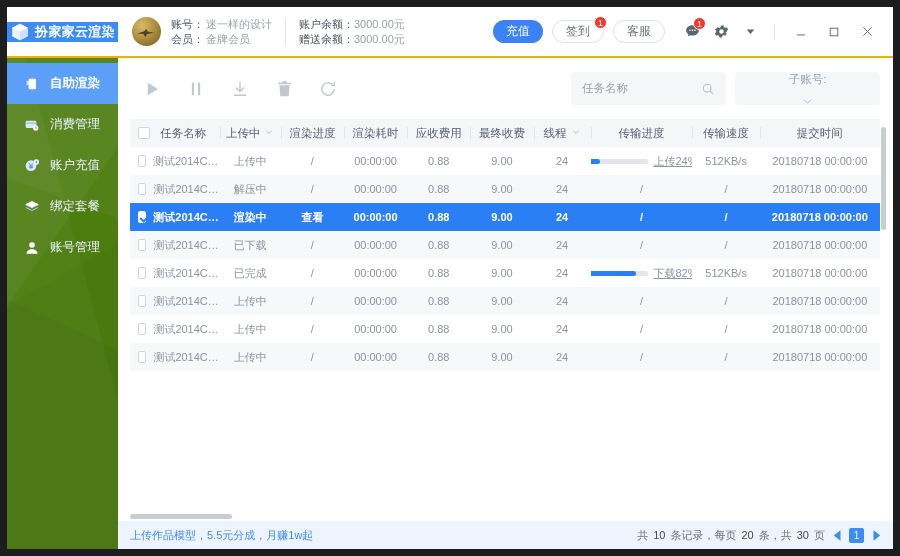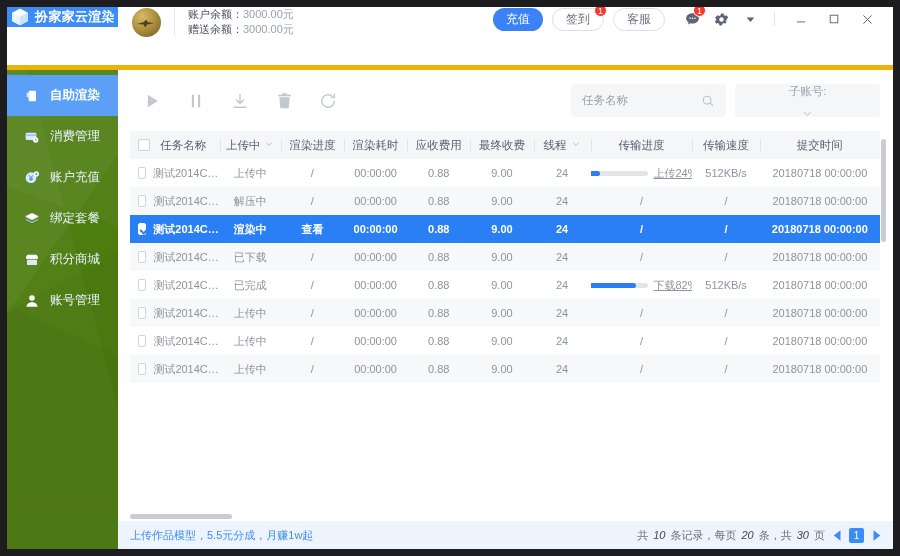--- a/index.html
+++ b/index.html
@@ -19,25 +19,25 @@
     left: 7px; top: 7px;
     width: 886px; height: 542px;
     background: #ffffff;
     overflow: hidden;
     display: flex;
     flex-direction: column;
   }
 
   
   .header {
-    height: 63px;
+    height: 51px;
     display: flex;
-    align-items: flex-start;
+    align-items: center;
     background: #ffffff;
-    border-bottom: 5px solid #eab308;
+    border-bottom: 2px solid #eab308;
     flex: 0 0 auto;
   }
   .logo-box {
     width: 111px;
     background: #3c8cf5;
     display: flex;
     align-items: center;
     justify-content: center;
     gap: 5px;
   }
@@ -304,21 +304,21 @@
     color: #3c8cf5;
     cursor: pointer;
     white-space: nowrap;
   }
   .pager {
     margin-left: auto;
     display: flex; align-items: center; gap: 5px;
     font-size: 11px; color: #6b7280;
     white-space: nowrap;
   }
-  .pager .num { color:#3f4654;font-style:italic; }
+  .pager .num { color:#3f4654; }
   .pg-arrow {
     width: 14px; height: 16px;
     display:flex; align-items:center; justify-content:center;
     color:#3c8cf5; cursor:pointer;
   }
   .pg-cur {
     min-width: 15px; height: 15px;
     background:#3c8cf5; color:#fff;
     border-radius: 2px;
     font-size: 10px;
@@ -342,20 +342,28 @@
             <path d="M12 11.8 21.2 7v10L12 21.8v-10Z" fill="#cfe1fb"></path>
             <path d="M2.8 7 12 11.8v10L2.8 17V7Z" fill="#eaf2fe"></path>
           </svg>
         </span>
         <span class="logo-text">扮家家云渲染</span>
       </div>
 
       <div class="acct-wrap">
         <div class="avatar"></div>
 
+        <div class="acct-col">
+          <div class="acct-line">
+            <span>账号：</span><span class="v">迷一样的设计</span>
+          </div>
+          <div class="acct-line">
+            <span>会员：</span><span class="v">金牌会员</span>
+          </div>
+        </div>
 
         <div class="acct-sep"></div>
 
         <div class="bal-col">
           <div class="bal-line">
             <span>账户余额：</span><span class="v">3000.00元</span>
           </div>
           <div class="bal-line">
             <span>赠送余额：</span><span class="v">3000.00元</span>
           </div>
@@ -458,29 +466,20 @@
             <span class="nav-ico">
               <svg width="16" height="16" viewBox="0 0 24 24" fill="none">
                 <path d="M12 3 22 8l-10 5L2 8l10-5Z" fill="#ffffff"></path>
                 <path d="M12 12.4 20.5 8.2 22 9l-10 5L2 9l1.5-.8L12 12.4Z" fill="#cfe2fc"></path>
                 <path d="M12 16.4 20.5 12.2 22 13l-10 5L2 13l1.5-.8L12 16.4Z" fill="#b6d3fa"></path>
               </svg>
             </span>
             <span>绑定套餐</span>
           </div>
 
-          <div class="nav-item">
-            <span class="nav-ico">
-              <svg width="16" height="16" viewBox="0 0 24 24" fill="none">
-                <path d="M3 7.5 5 4h14l2 3.5v1.2c0 1.2-1 2.1-2.2 2.1-1 0-1.9-.6-2.2-1.5-.3.9-1.2 1.5-2.2 1.5s-1.9-.6-2.2-1.5c-.3.9-1.2 1.5-2.2 1.5s-1.9-.6-2.2-1.5c-.3.9-1.2 1.5-2.2 1.5C4 10.8 3 9.9 3 8.7V7.5Z" fill="#ffffff"></path>
-                <rect x="4.5" y="11.5" width="15" height="8" rx="1" fill="#dbe9fd"></rect>
-              </svg>
-            </span>
-            <span>积分商城</span>
-          </div>
 
           <div class="nav-item">
             <span class="nav-ico">
               <svg width="16" height="16" viewBox="0 0 24 24" fill="#ffffff">
                 <circle cx="12" cy="7.6" r="4.2"></circle>
                 <path d="M3.8 20.5c0-4.2 3.7-6.8 8.2-6.8s8.2 2.6 8.2 6.8H3.8Z"></path>
               </svg>
             </span>
             <span>账号管理</span>
           </div>

